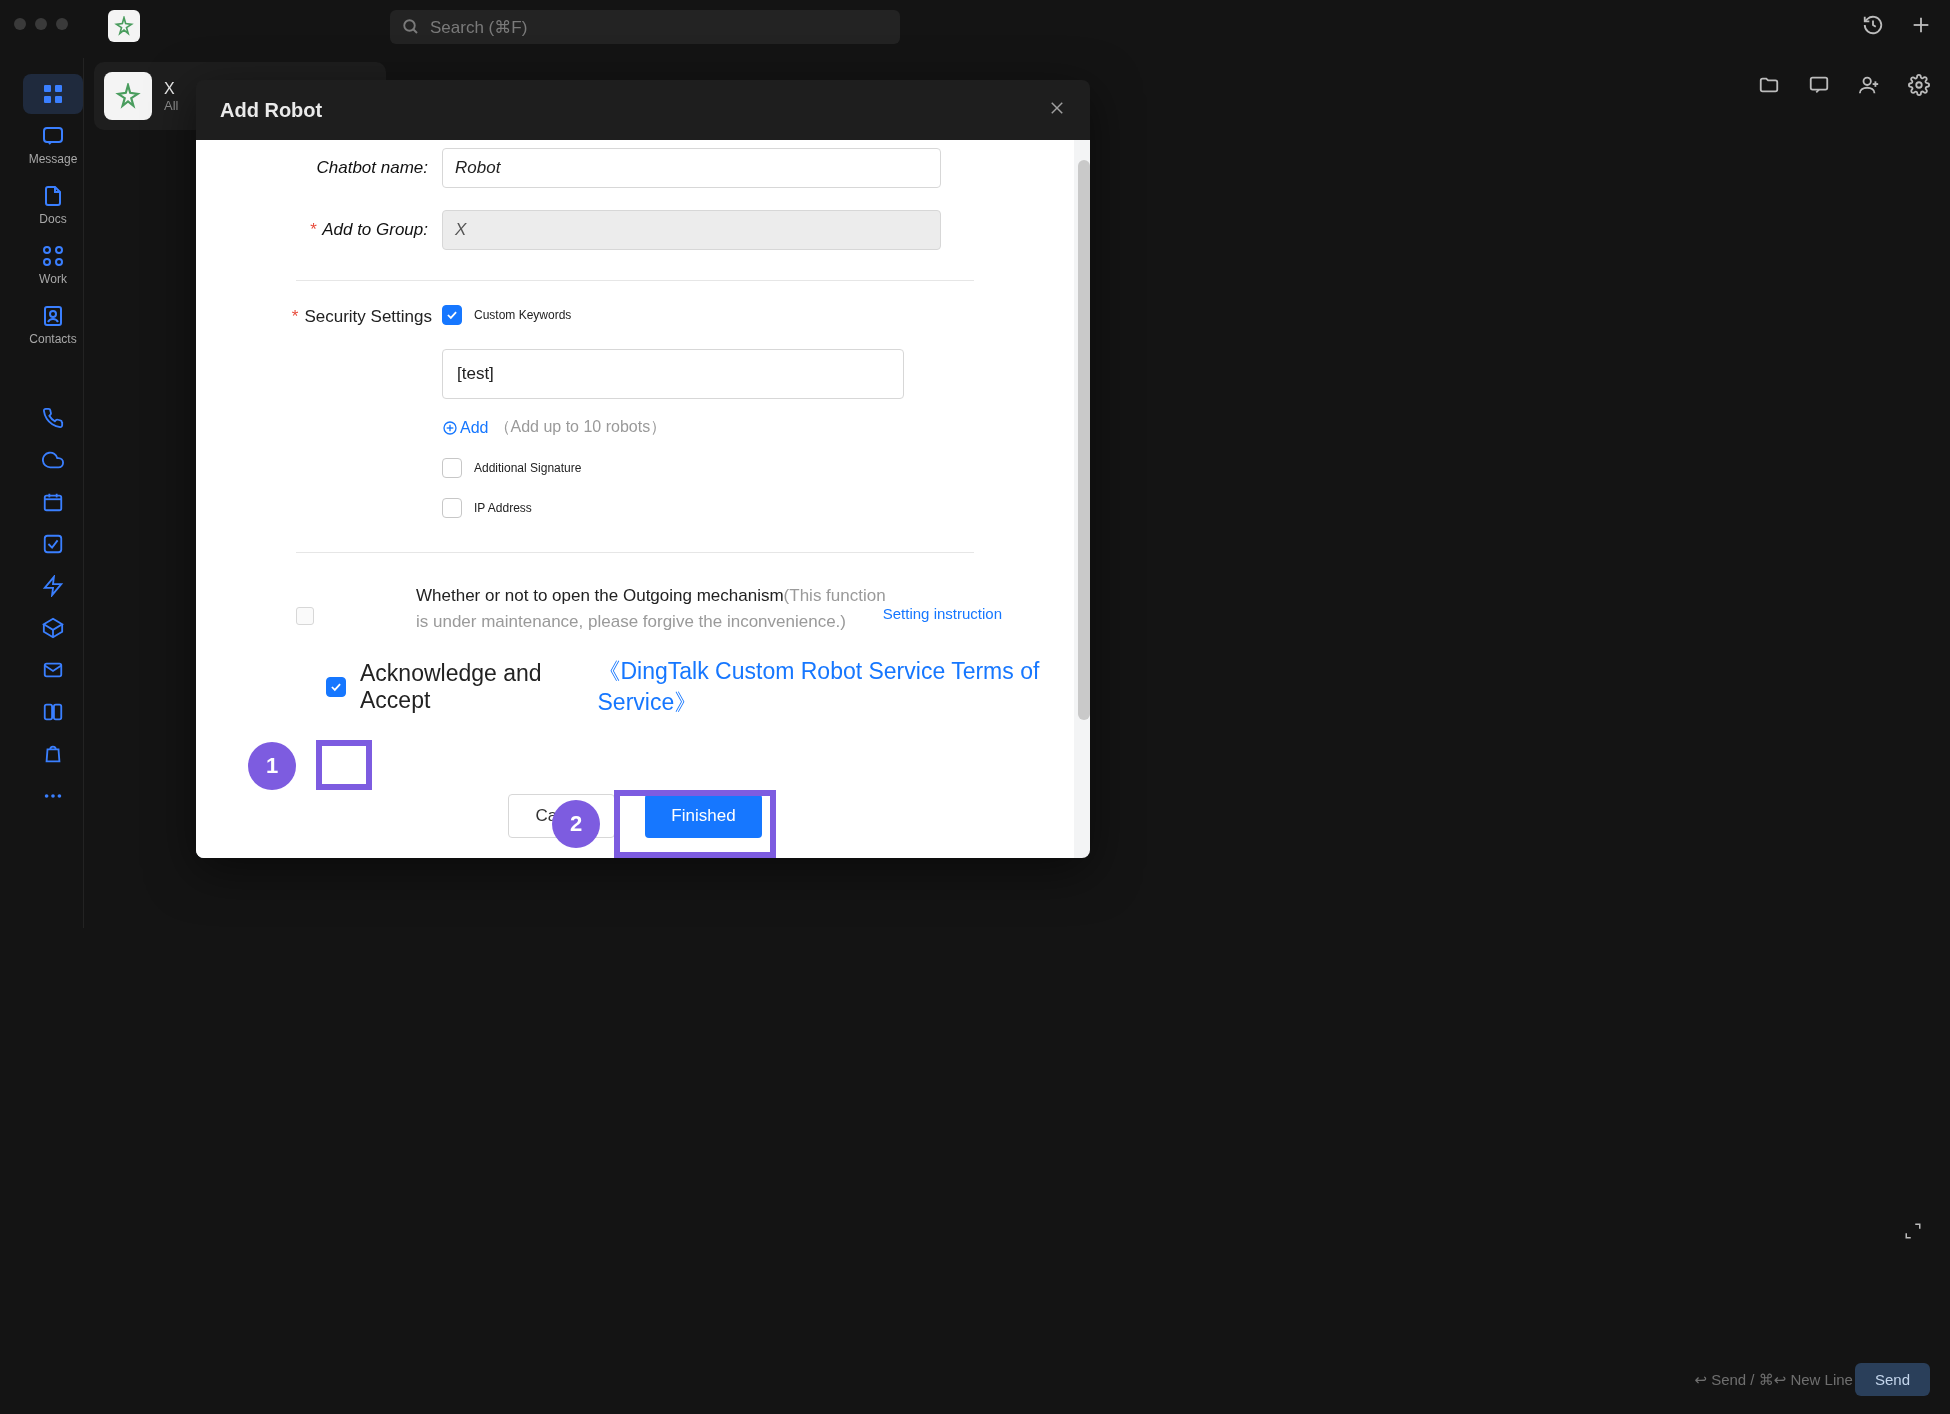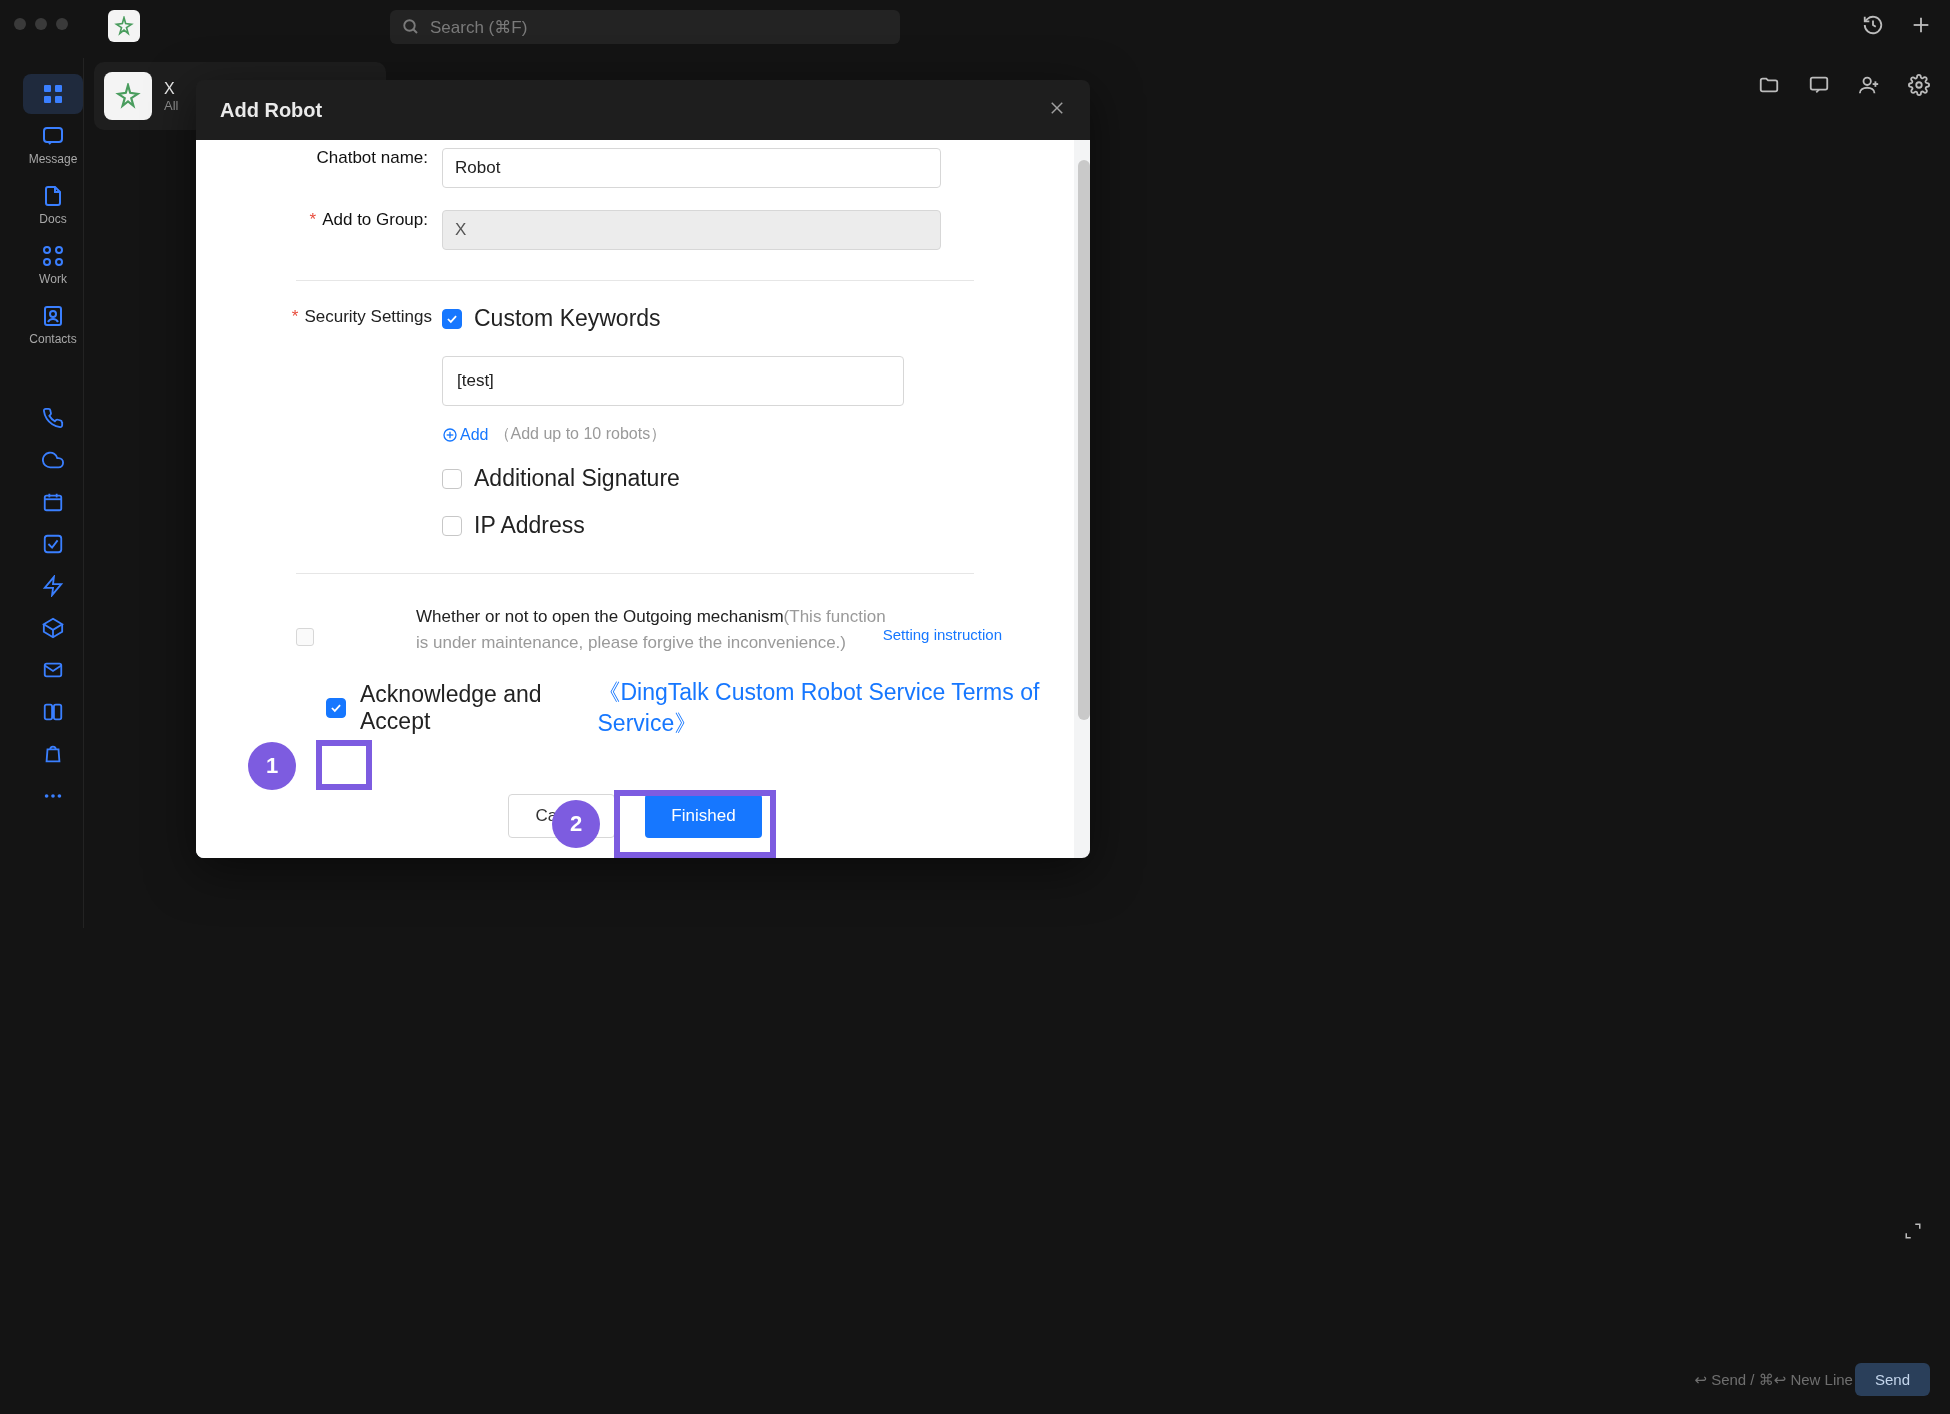--- a/index.html
+++ b/index.html
@@ -47,32 +47,32 @@
 .modal { position:absolute; top: 80px; left: 196px; width: 894px; height: 778px; border-radius: 8px; overflow:hidden; box-shadow: 0 12px 48px rgba(0,0,0,.5); }
 .modal-header { height: 60px; background:#1e1e1e; display:flex; align-items:center; justify-content:space-between; padding:0 24px; }
 .modal-title { font-size:20px; font-weight:600; color:#eaeaea; }
 .modal-close { color:#a0a0a0; cursor:pointer; }
 .modal-close svg { width:18px; height:18px; }
 .modal-body { position:relative; height: 718px; background:#f3f4f5; color:#222; }
 .modal-panel { position:absolute; top:0; left:0; width: 878px; height:718px; background:#fff; }
 .modal-scroll { position:absolute; top: 20px; right: 0; width: 12px; height: 560px; background:#c9c9c9; border-radius:6px; }
 
 .form { padding-top: 2px; }
-.row { display:flex; align-items:flex-start; padding: 6px 0; }
+.row { display:flex; align-items:center; padding: 6px 0; font-style: italic; }
 .label { width: 246px; text-align: right; padding-right: 14px; font-size: 17px; color:#111; }
 .req::before { content:"*"; color:#e84d3d; margin-right:6px; }
 .field { flex: 0 0 530px; }
 .input { width: 499px; height: 40px; border:1px solid #d7d7d7; border-radius:4px; background:#fff; padding:0 12px; font-size:17px; color:#222; display:flex; align-items:center; }
 .input.disabled { background:#ececec; color:#555; }
 .divider { height:1px; background:#e6e6e6; margin: 24px 100px 24px 100px; }
 
 .checkbox { width:20px; height:20px; border:1px solid #c7c7c7; border-radius:4px; background:#fff; display:inline-flex; align-items:center; justify-content:center; flex-shrink:0; }
 .checkbox.checked { background:#1677ff; border-color:#1677ff; }
 .checkbox.checked svg { width:14px; height:14px; color:#fff; }
-.check-row { display:flex; align-items:center; gap:12px; font-size:23px; color:#222; }
+.check-row { display:flex; align-items:center; gap:12px; font-size:12px; color:#222; }
 
 .keyword-input { width: 462px; height: 50px; border:1px solid #d7d7d7; border-radius:4px; padding:0 14px; font-size:17px; display:flex; align-items:center; margin-top: 24px; }
 .add-row { display:flex; align-items:center; gap:6px; margin-top: 18px; font-size:16px; }
 .add-link { color:#1677ff; display:flex; align-items:center; gap:2px; }
 .add-link svg { width:16px; height:16px; }
 .add-hint { color:#9a9a9a; }
 
 .sec-options { margin-left: 246px; display:flex; flex-direction:column; gap: 20px; margin-top: 20px; }
 
 .outgoing { position:relative; display:flex; align-items:flex-start; padding: 0 60px 0 100px; margin-top: 30px; }

